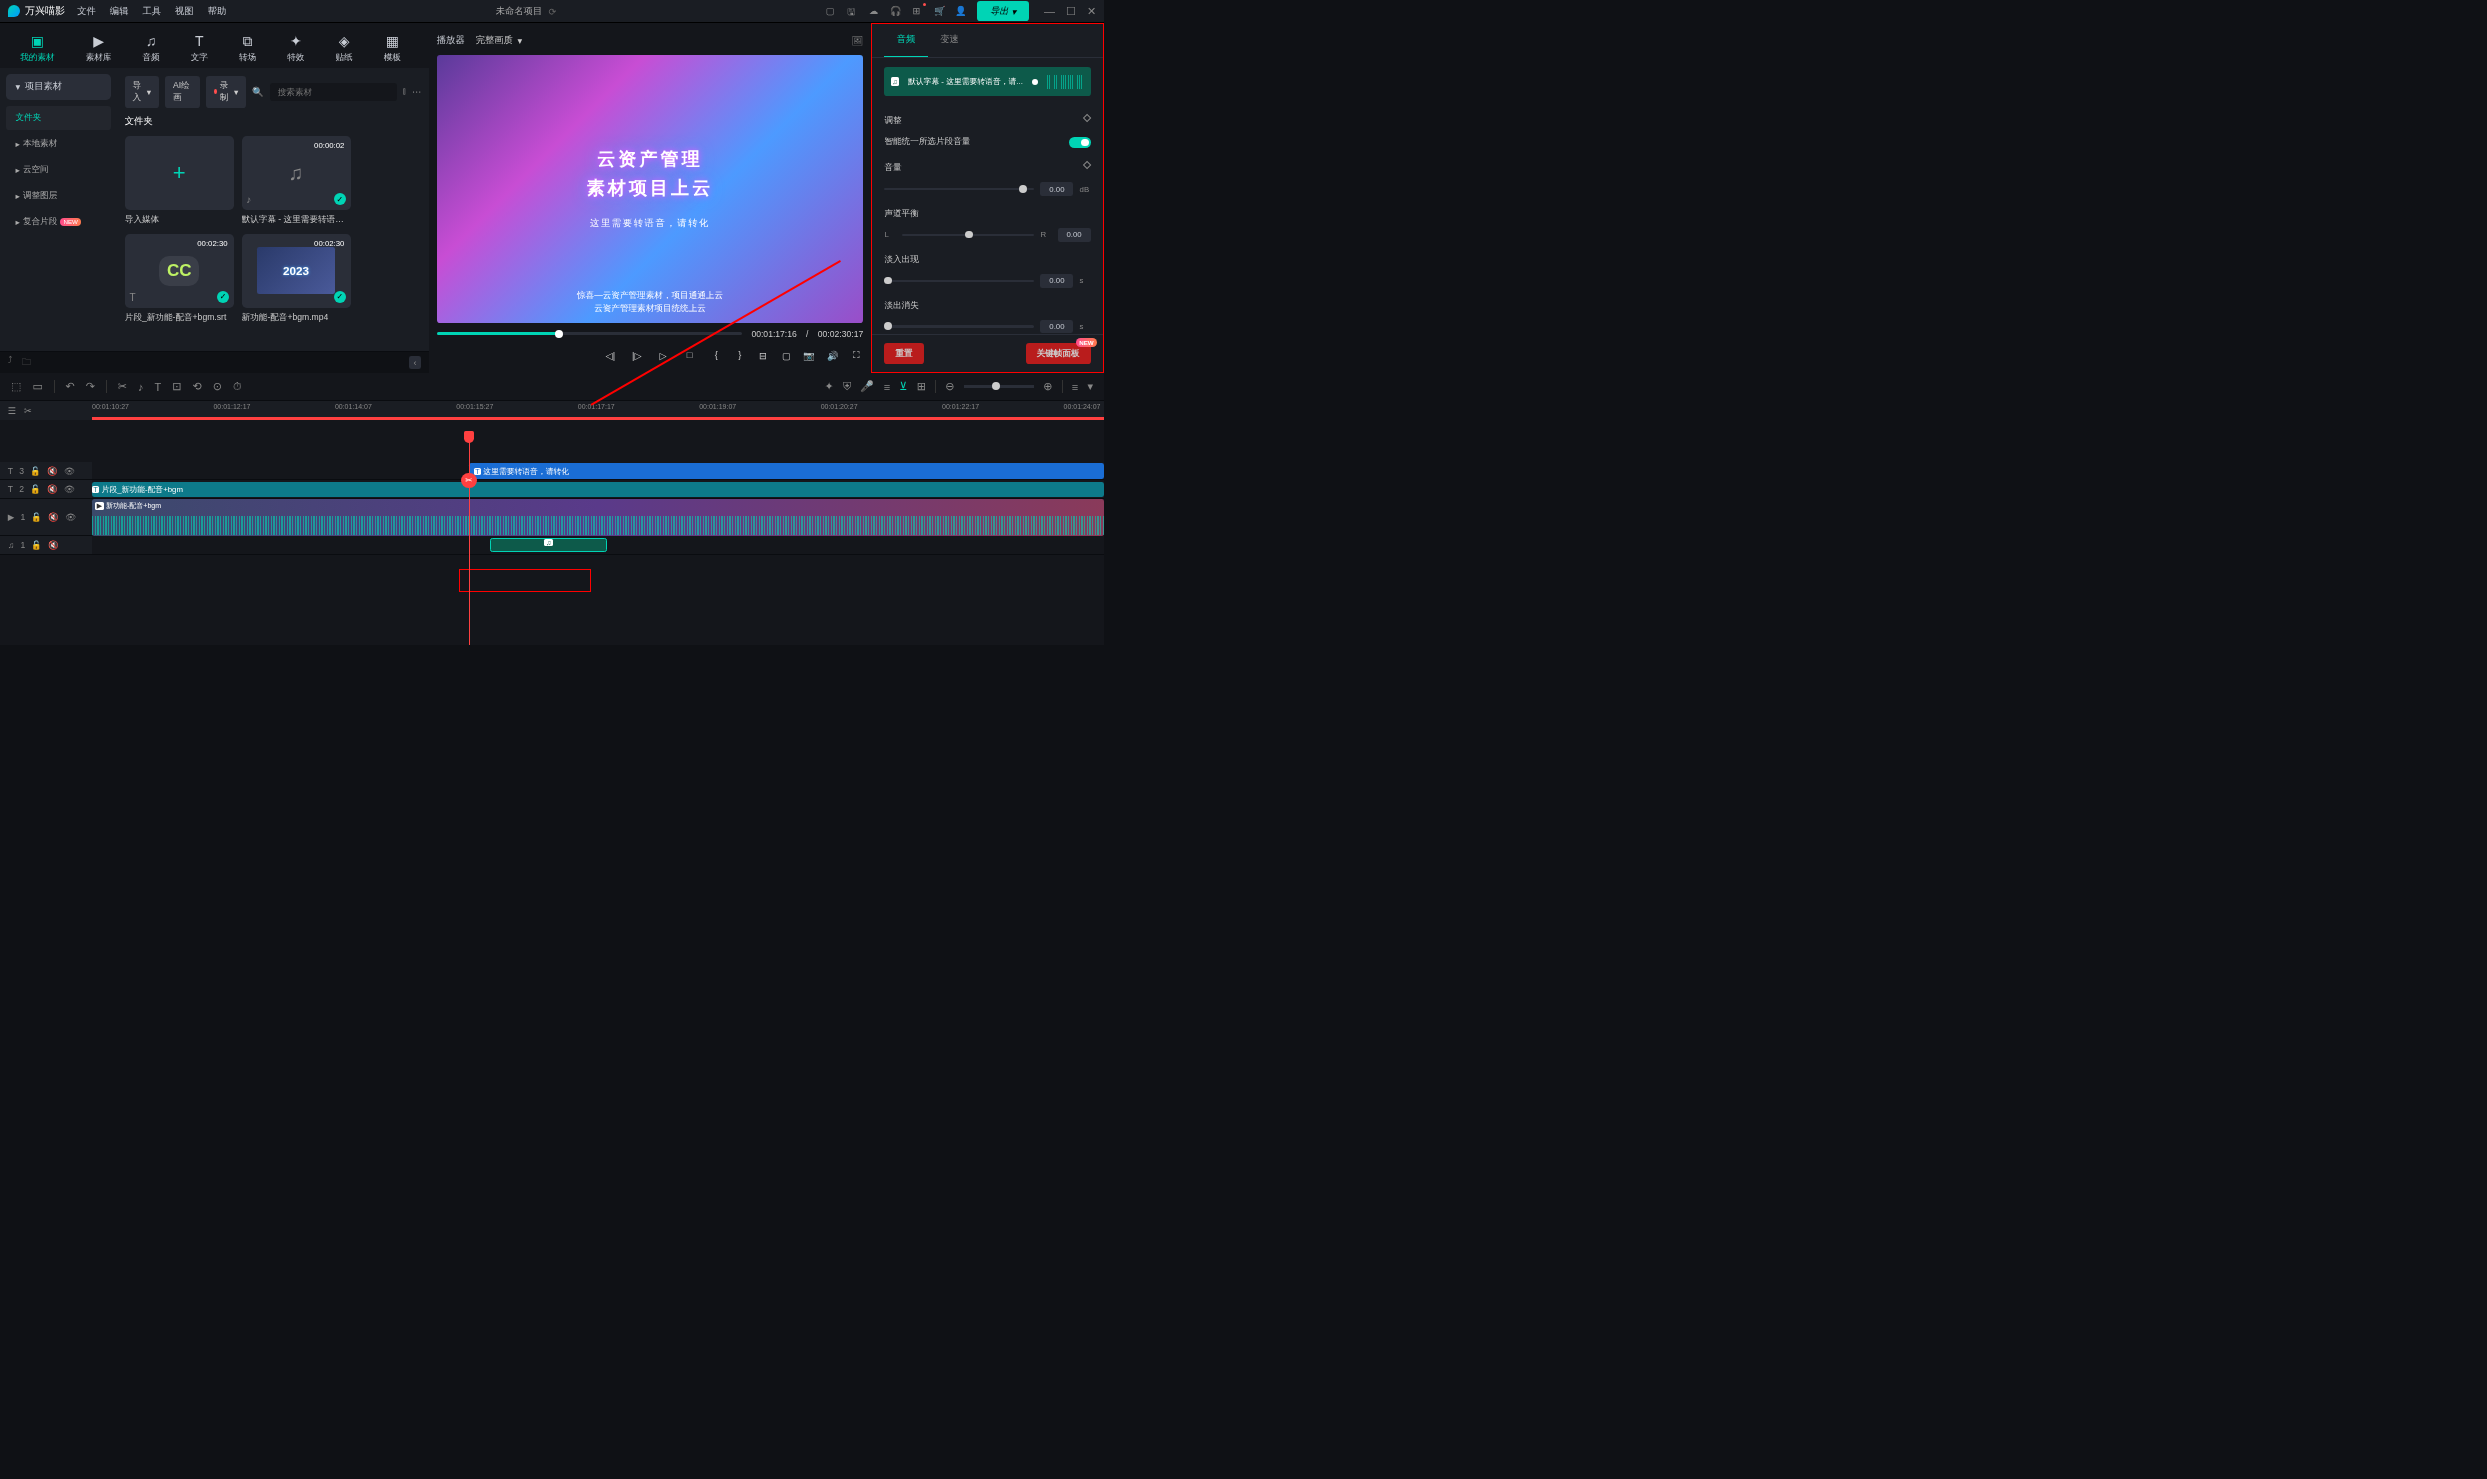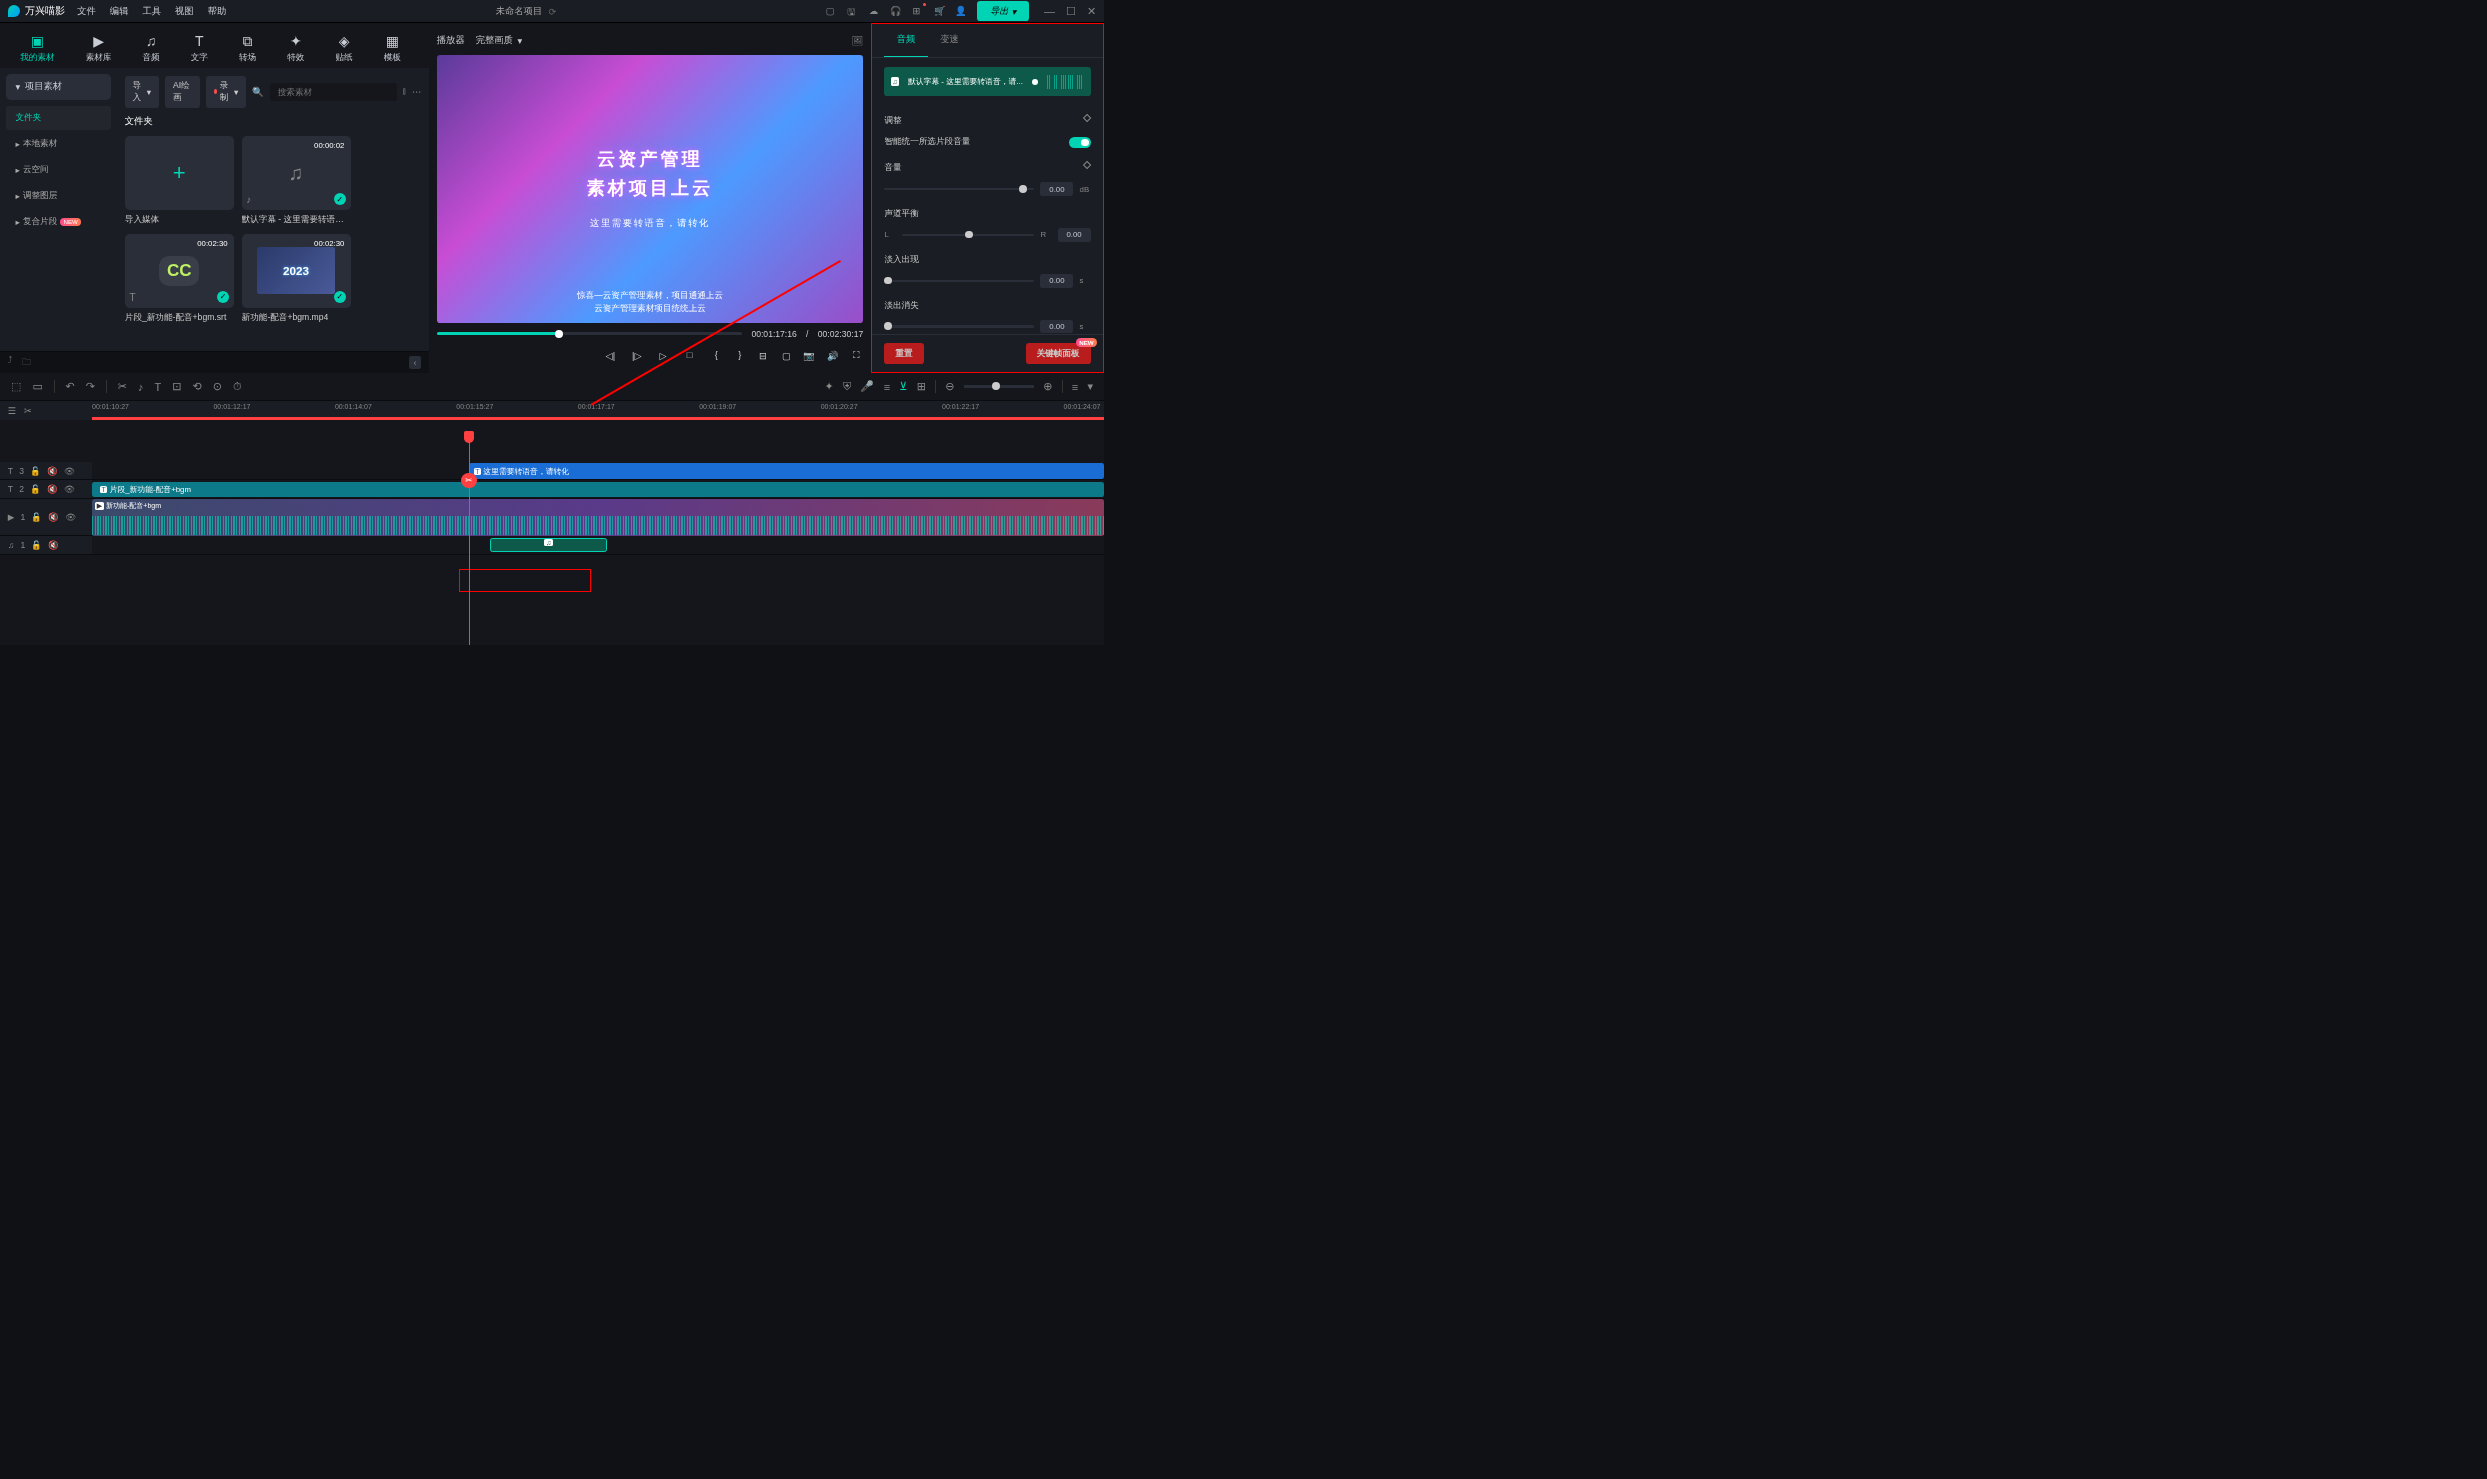--- a/index.html
+++ b/index.html
@@ -102,21 +102,21 @@
 .playhead { position:absolute; top:17px; bottom:0; width:0.8px; background:#ff4040; z-index:10; }
 .playhead-head { width:9.3px; height:12.4px; background:#ff4040; position:absolute; top:-6.2px; left:-4.7px; border-radius:1.6px 1.6px 4.7px 4.7px; }
 .playhead-cut { width:15.5px; height:15.5px; background:#ff4040; border-radius:50%; position:absolute; left:-7.8px; top:36px; display:flex; align-items:center; justify-content:center; color:#fff; font-size:8.6px; }
 .tl-tracks { flex:1; overflow:hidden; position:relative; }
 .tl-track { height:18.7px; display:flex; align-items:center; border-bottom:0.8px solid #0a0c10; }
 .tl-track.tall { height:37px; }
 .track-head { width:92px; display:flex; align-items:center; gap:6.2px; padding:0 7.8px; color:#888; font-size:8.6px; background:#1a1d23; height:100%; }
 .track-body { flex:1; position:relative; height:100%; background:#14161b; }
 .clip { position:absolute; height:15.5px; top:1.6px; border-radius:2.3px; display:flex; align-items:center; padding:0 4.7px; font-size:7.8px; color:#fff; overflow:hidden; }
 .clip-text { background:#1a6dd4; left:377px; right:0; }
-.clip-title { background:#0d7a8a; left:0; right:0; padding-left:8px; }
+.clip-title { background:#0d7a8a; left:0; right:0; padding-left:0; }
 .clip-video { left:0; right:0; top:0; height:37px; background:linear-gradient(90deg,#3a4a6a,#5a3a8a,#8a3a5a); display:flex; }
 .vframe { flex:1; background:linear-gradient(135deg,#4a5a8a,#6a4a9a); border-right:0.8px solid rgba(0,0,0,0.3); position:relative; }
 .vframe.person { background:linear-gradient(180deg,#5a6a8a 40%,#8a9aba 40%); }
 .clip-wave { position:absolute; bottom:0; left:0; right:0; height:18.7px; }
 .clip-wave::before { content:''; position:absolute; inset:0; background:repeating-linear-gradient(90deg,#00d4b5 0 0.8px,transparent 0.8px 1.6px); opacity:0.6; }
 .clip-audio { background:#0d5a4a; left:398px; width:117px; border:0.8px solid #00d4b5; height:14px; top:2.3px;flex-direction:column; }
 .red-box { position:absolute; border:1.6px solid #ff0000; }
 .red-line { position:absolute; height:1.6px; background:#ff0000; transform-origin:left center; z-index:20; }
 </style>
 </head>

